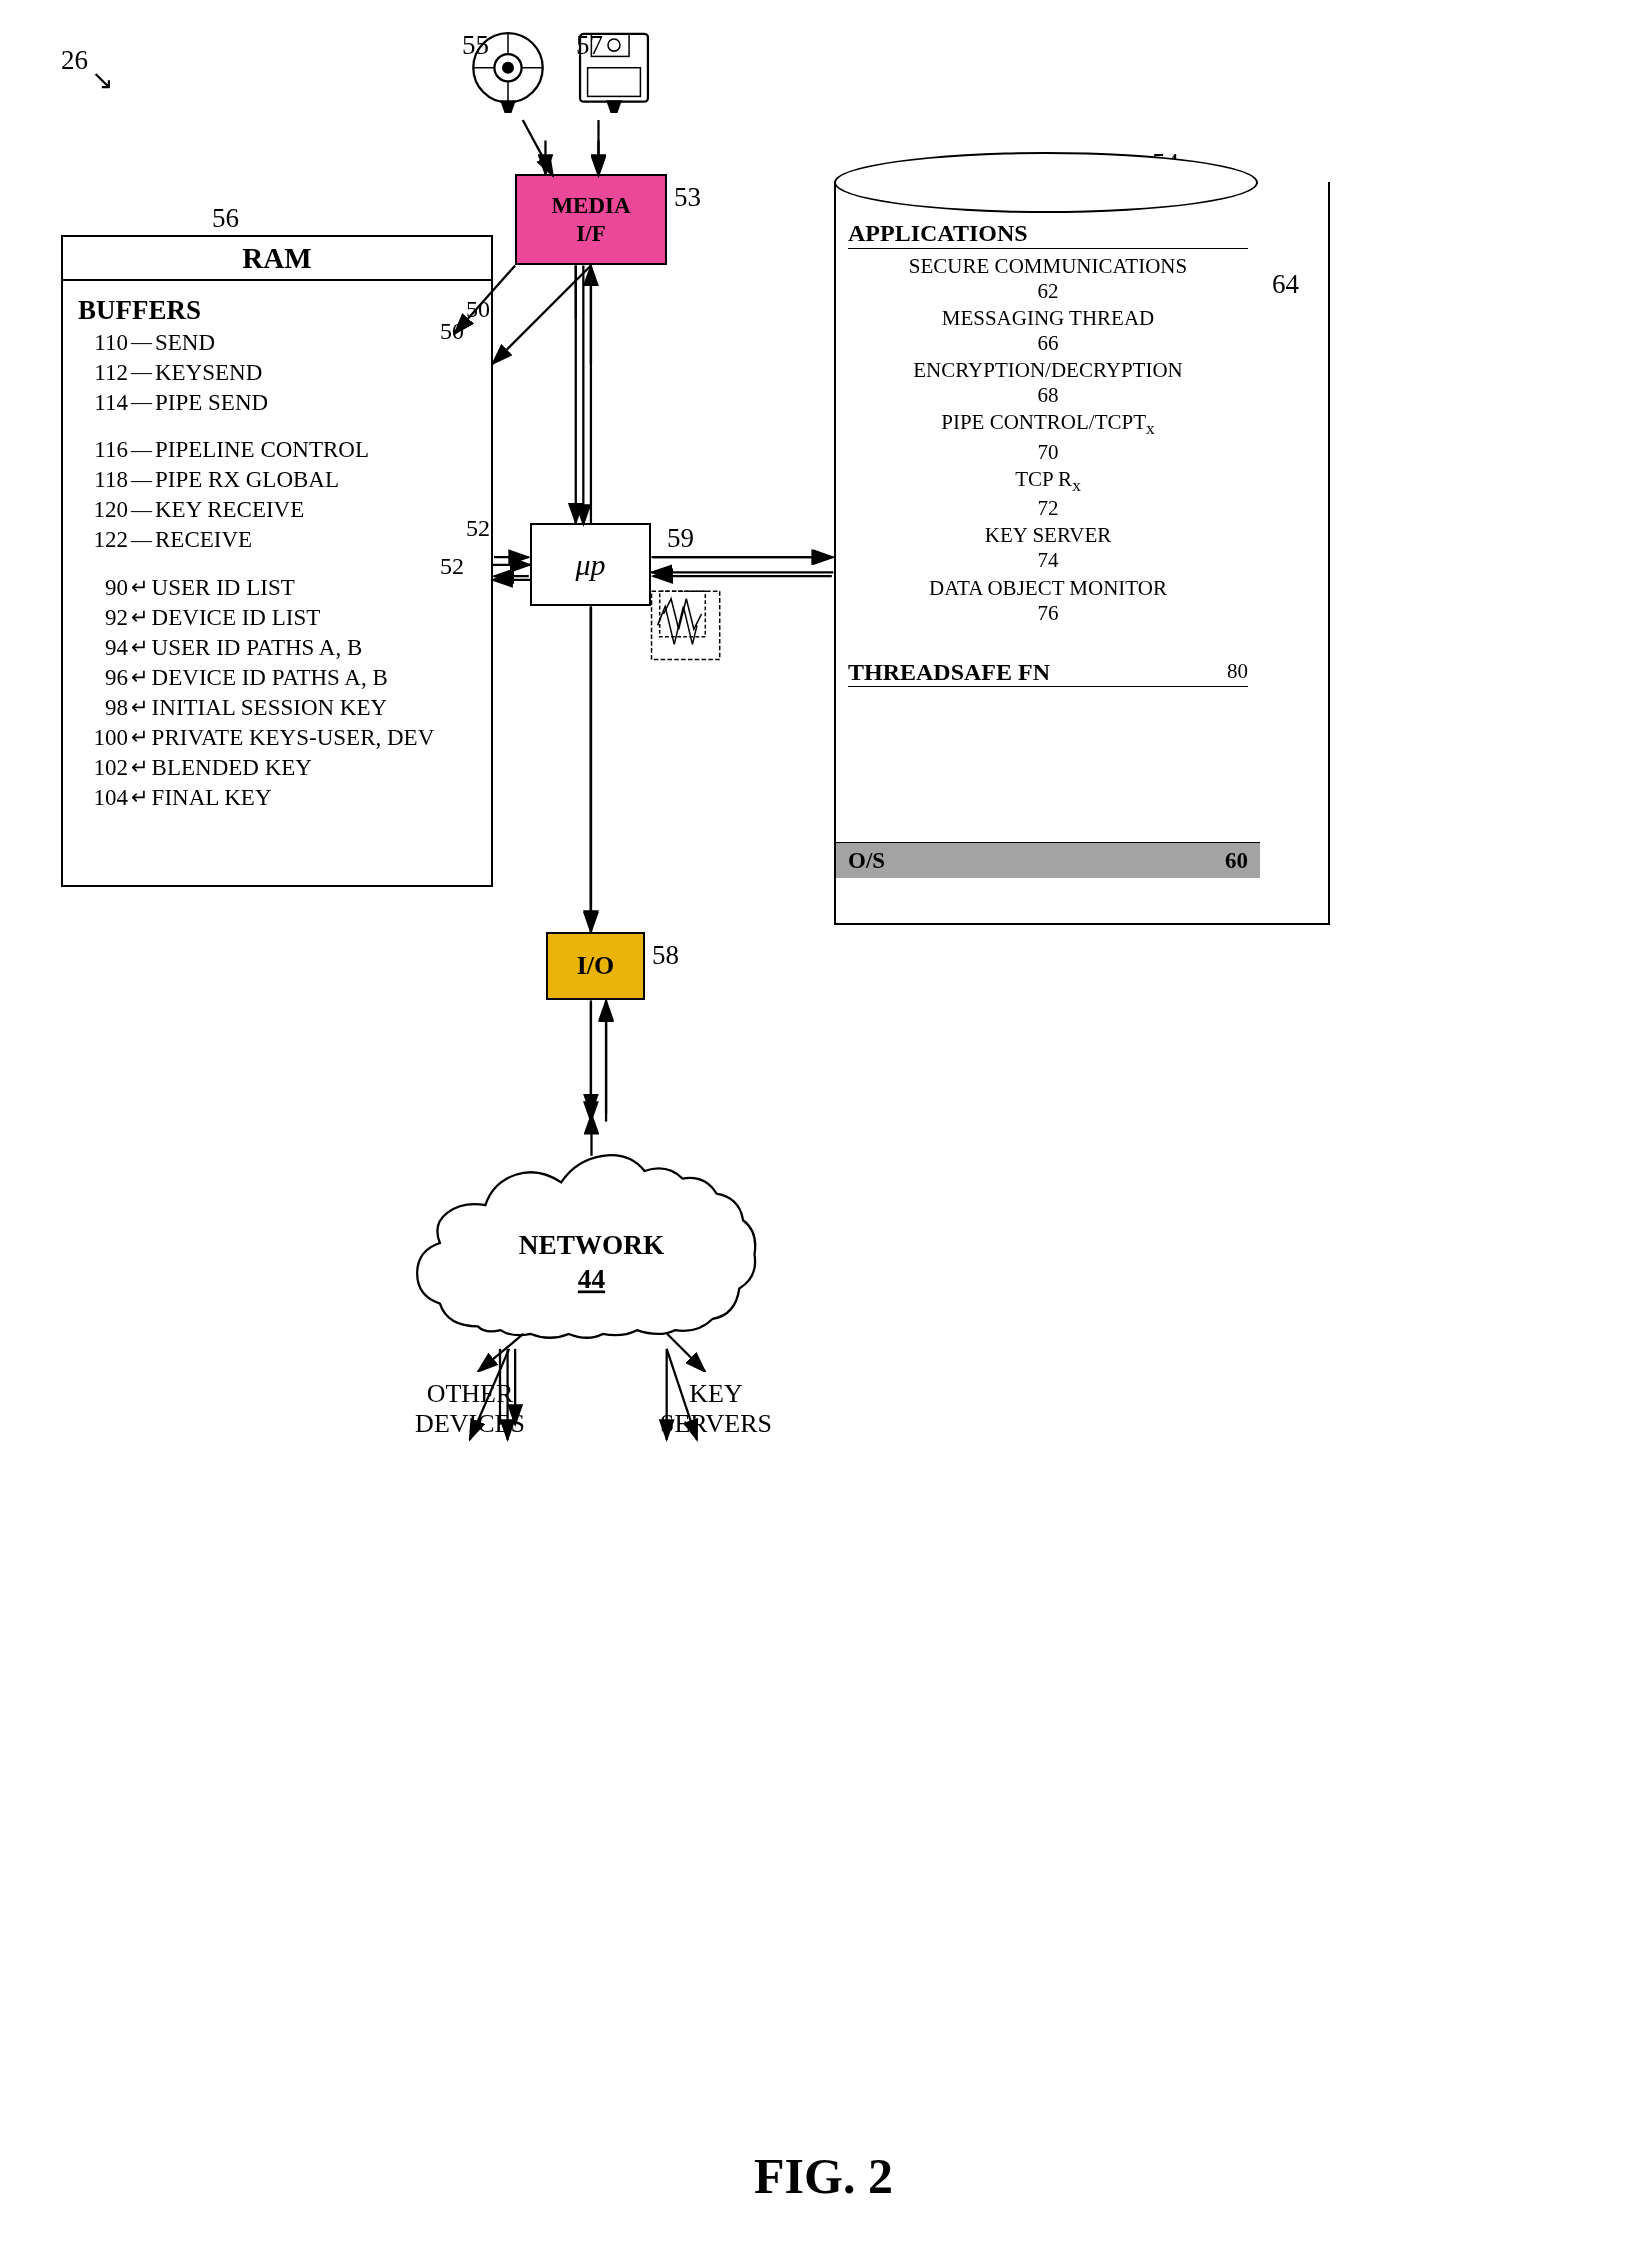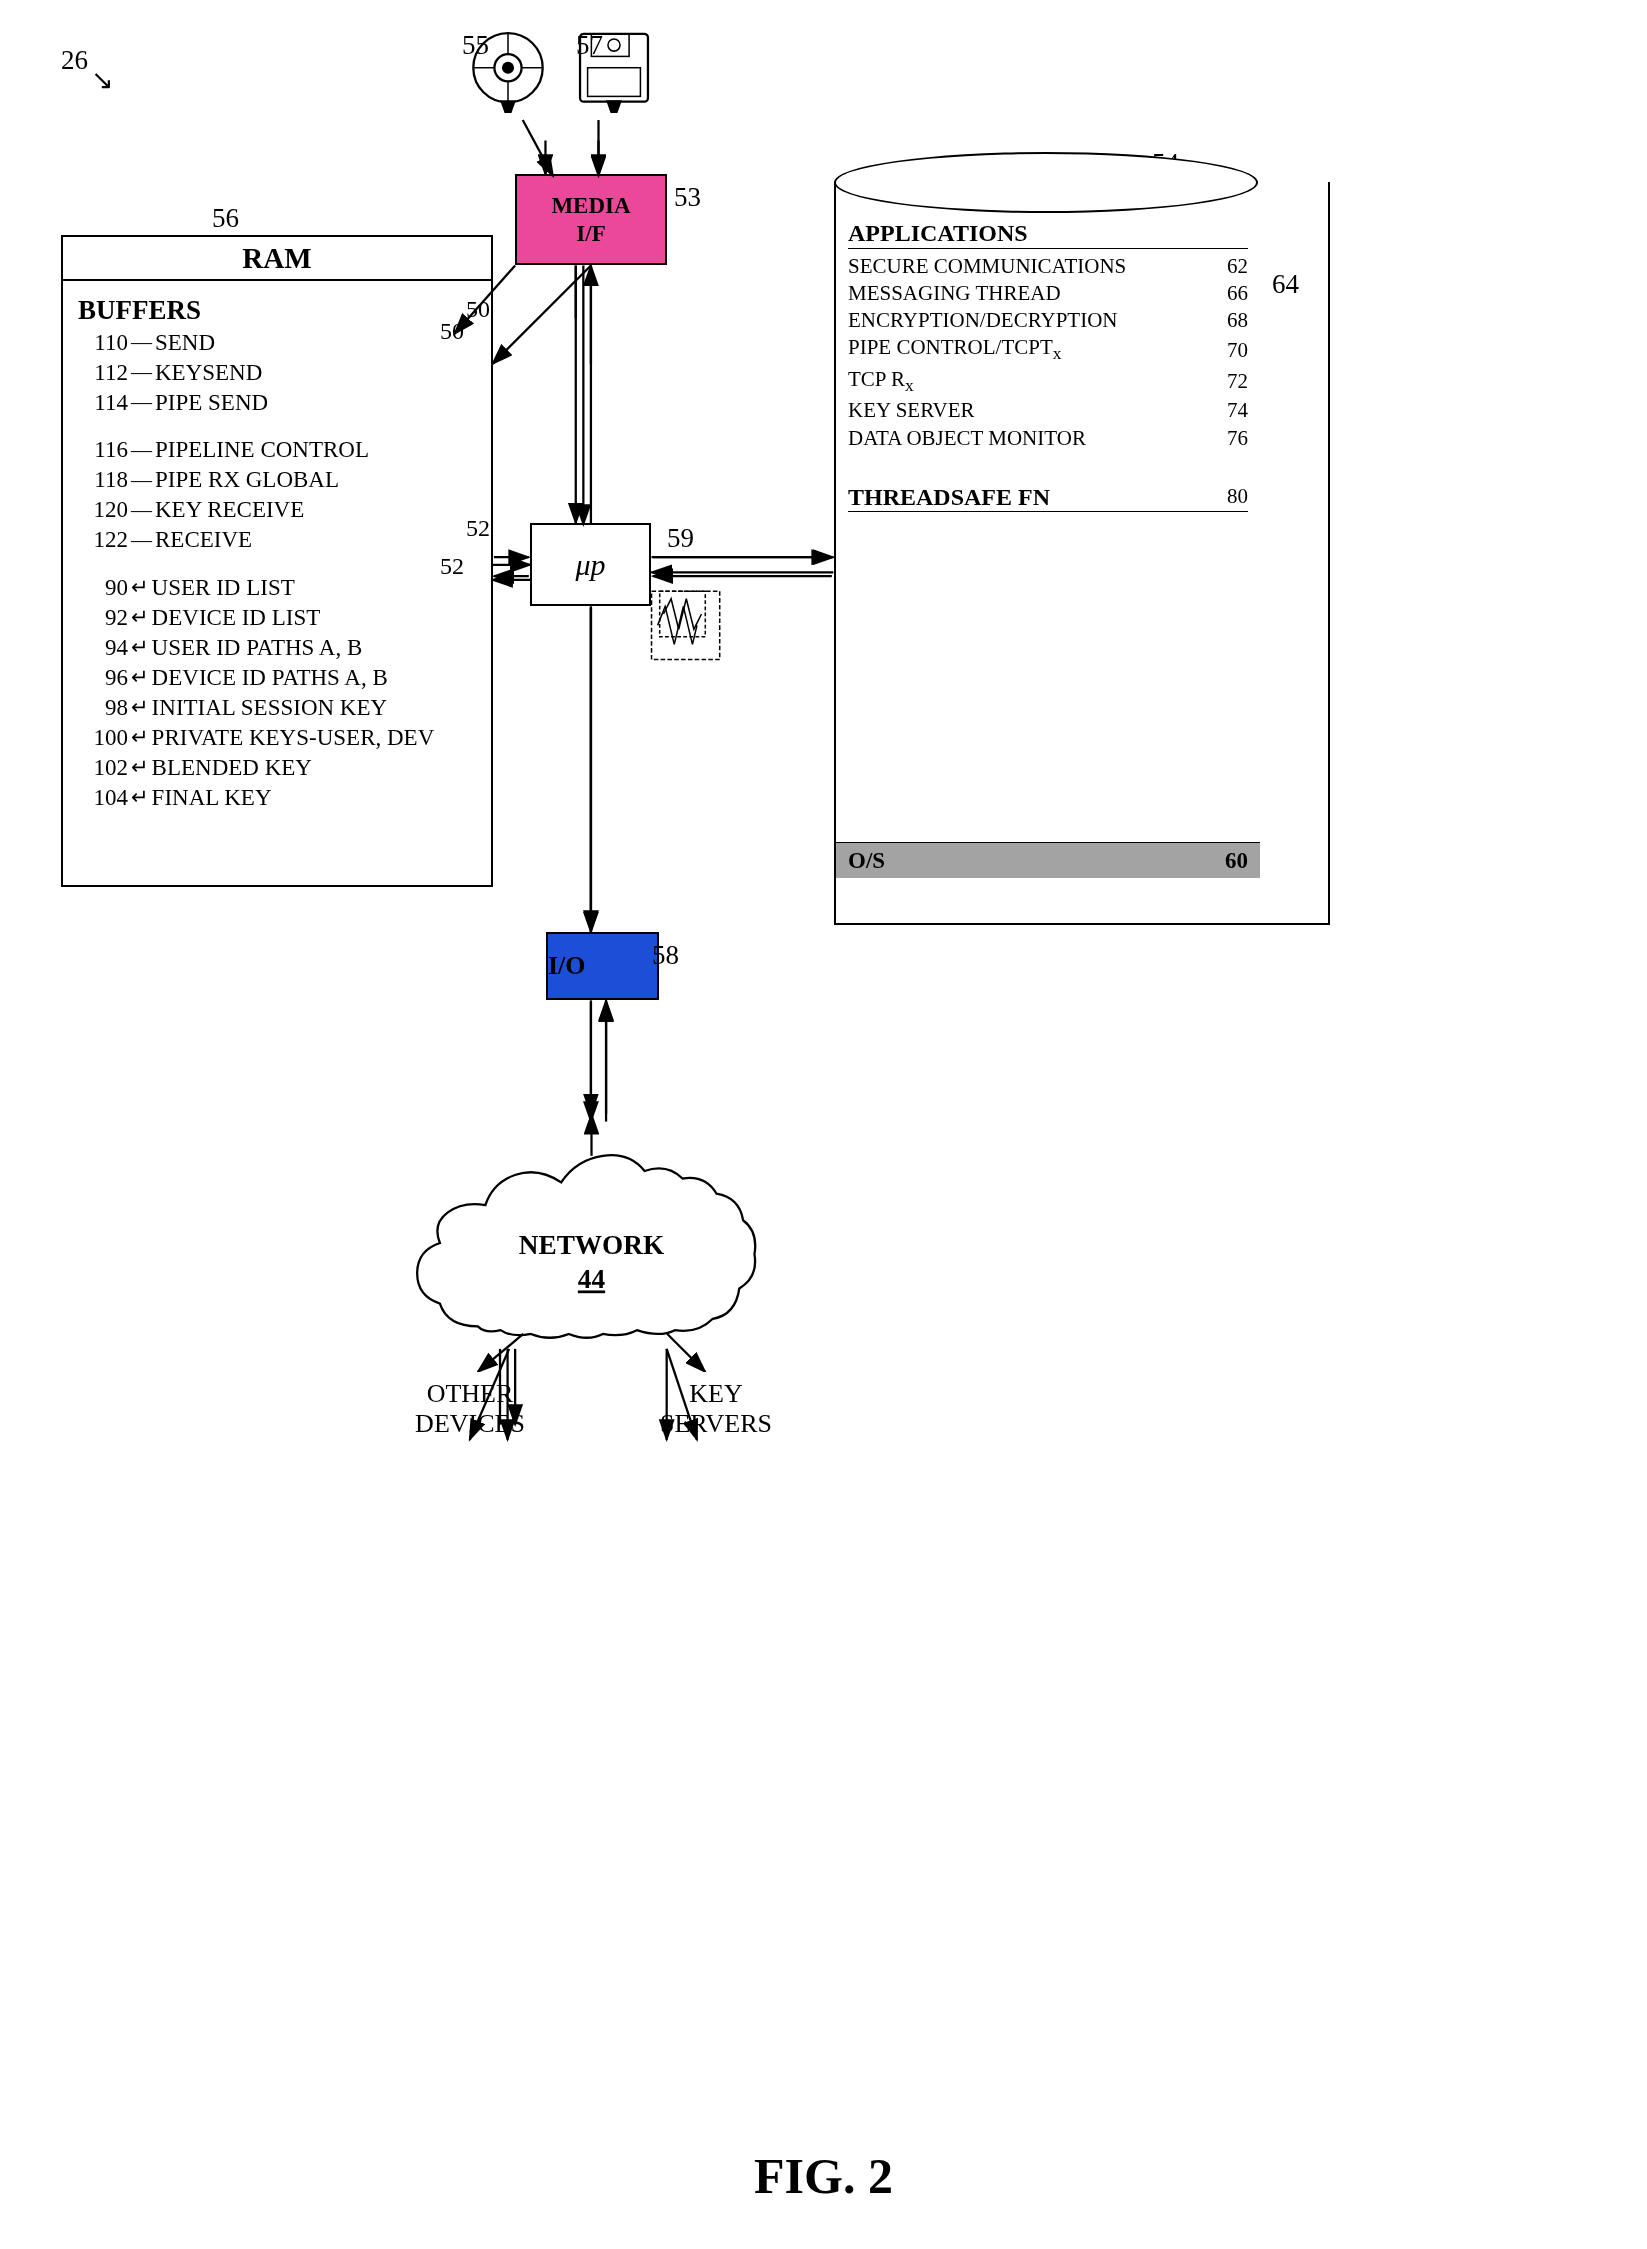--- a/index.html
+++ b/index.html
@@ -118,20 +118,21 @@
       border-bottom: 1.5px solid #000;
       margin-bottom: 4.5px;
       padding-bottom: 1.5px;
     }
     .db-item {
       display: flex;
       align-items: center;
       justify-content: space-between;
       margin: 2.3px 0;
       font-size: 21px;
+      flex-direction: column;
     }
     .db-item-label {
       font-size: 21px;
     }
     .db-item-num {
       font-size: 21px;
     }
     .db-divider {
       height: 23px;
     }
@@ -189,28 +190,29 @@
       justify-content: center;
       font-size: 29px;
       background: #fff;
     }
 
     
     .io-box {
       position: absolute;
       left: 546px;
       top: 932px;
-      width: 113px;
+      width: 99px;
       height: 68px;
       border: 2.3px solid #000;
       display: flex;
       align-items: center;
+      justify-content: center;
       font-size: 26px;
       font-weight: bold;
-      background: #1d4ed8;
+      background: #eab308;
     }
 
     
     .arrows-svg {
       position: absolute;
       top: 0;
       left: 0;
       width: 1647px;
       height: 2250px;
       pointer-events: none;

